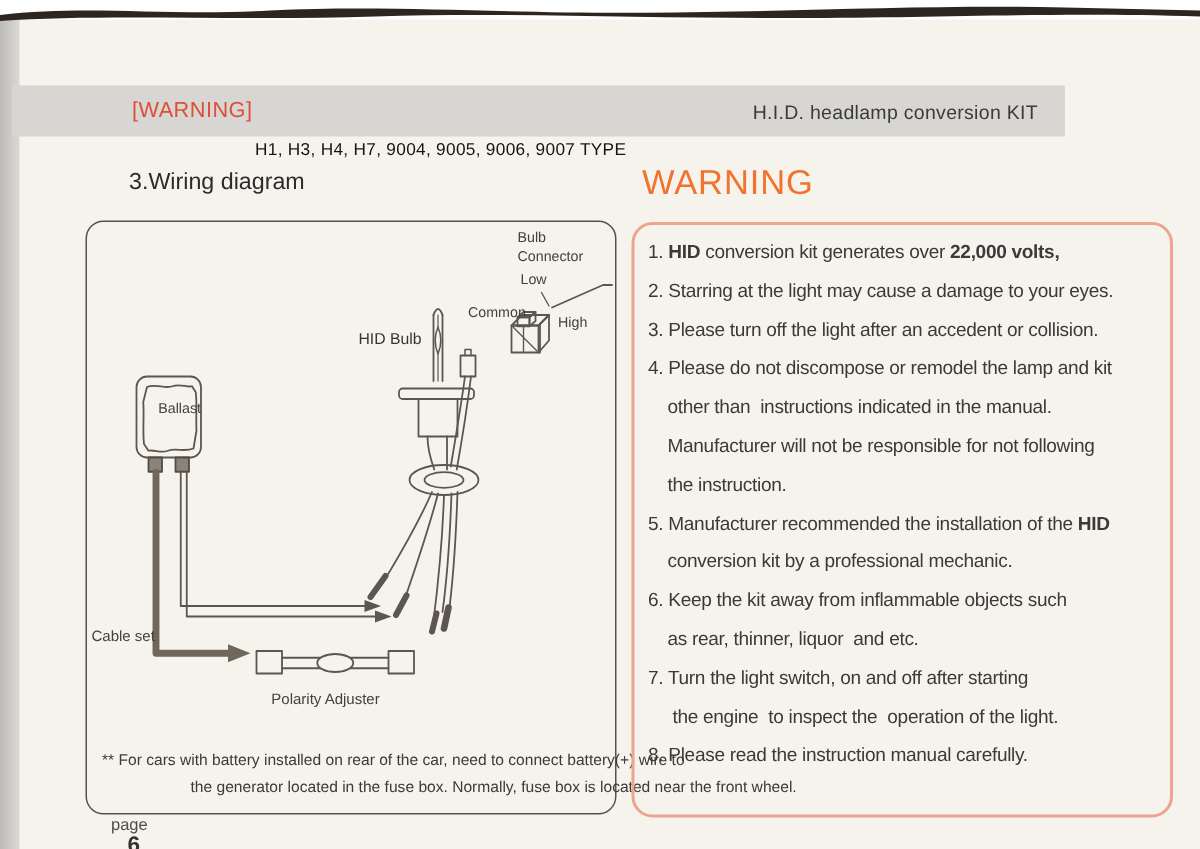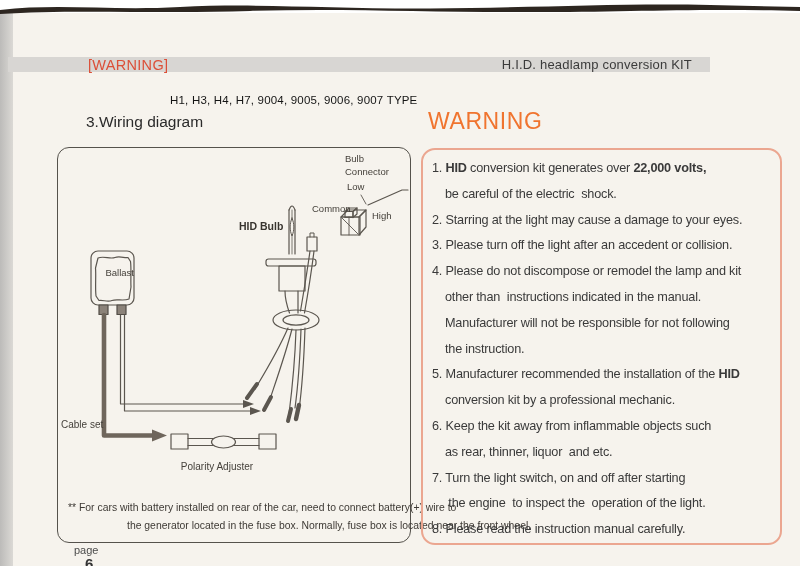--- a/index.html
+++ b/index.html
@@ -6,41 +6,41 @@
   .page {
     position:relative; width:800px; height:566px; overflow:hidden;
     background:#ffffff; font-family:"Liberation Sans", sans-serif;
   }
   .paper { position:absolute; left:0; top:13px; width:800px; height:553px; background:#f6f3ed; }
   .left-strip { position:absolute; left:0; top:13px; width:13px; height:553px;
     background:linear-gradient(90deg,#bcbbb9,#dbd9d5); }
   .scan-edge { position:absolute; left:0; top:0; }
 
   .header-bar {
-    position:absolute; left:8px; top:57px; width:702px; height:15px;
+    position:absolute; left:8px; top:57px; width:702px; height:34px;
     background:#d8d6d3; display:flex; align-items:center; justify-content:space-between;
     box-sizing:border-box; padding:0 18px 0 80px;
   }
   .header-tag { color:#dc4f38; font-size:14.5px; letter-spacing:0.3px; }
   .header-product { color:#3b3b3b; font-size:13px; letter-spacing:0.2px; }
 
   .types { position:absolute; left:170px; top:94px; font-size:11.5px; color:#141414; letter-spacing:0.2px; }
   .section-title { position:absolute; left:86px; top:113px; font-size:15.5px; color:#2b2b2b; }
   .warning-title { position:absolute; left:428px; top:108px; font-size:23px; font-weight:normal;
     color:#f0742f; letter-spacing:0.6px; }
 
   .diagram-box {
     position:absolute; left:57px; top:147px; width:354px; height:396px;
     border:1.6px solid #55524c; border-radius:12px; box-sizing:border-box;
   }
   .diagram-box svg { position:absolute; left:0; top:0; }
   .lbl { position:absolute; font-size:9.5px; color:#45413b; white-space:nowrap; }
   .lbl-ballast { left:34px; top:119px; width:42px; text-align:right; }
   .lbl-cable { left:3px; top:243px; font-size:10px;margin-top:28px; }
-  .lbl-bulb { left:181px; top:72px; font-weight:bold; font-size:10.5px; color:#38342f; }
+  .lbl-bulb { left:181px; top:72px; font-weight:normal; font-size:10.5px; color:#38342f; }
   .lbl-bconn { left:287px; top:4px; line-height:13px; }
   .lbl-low { left:289px; top:33px; }
   .lbl-common { left:254px; top:55px; }
   .lbl-high { left:314px; top:62px; }
   .lbl-polarity { left:104px; top:313px; width:110px; text-align:center; font-size:10px; }
   .footnote { position:absolute; font-size:10.4px; color:#3e3a35; white-space:nowrap; }
   .footnote.l1 { left:10px; top:354px; }
   .footnote.l2 { left:69px; top:372px; }
 
   .warning-box {
@@ -163,21 +163,20 @@
     <div class="lbl lbl-common">Common</div>
     <div class="lbl lbl-high">High</div>
     <div class="lbl lbl-polarity">Polarity Adjuster</div>
     <div class="footnote l1">** For cars with battery installed on rear of the car, need to connect battery(+) wire to</div>
     <div class="footnote l2">the generator located in the fuse box. Normally, fuse box is located near the front wheel.</div>
   </div>
 
   <div class="warning-box">
     <div id="warning-list">
         <div class="w-line"><span class="w-num">1. </span><span class="b">HID</span><span> conversion kit generates over </span><span class="b">22,000 volts,</span></div>
-        <div class="w-line cont"><span>be careful of the electric  shock.</span></div>
         <div class="w-line"><span class="w-num">2. </span><span>Starring at the light may cause a damage to your eyes.</span></div>
         <div class="w-line"><span class="w-num">3. </span><span>Please turn off the light after an accedent or collision.</span></div>
         <div class="w-line"><span class="w-num">4. </span><span>Please do not discompose or remodel the lamp and kit</span></div>
         <div class="w-line cont"><span>other than  instructions indicated in the manual.</span></div>
         <div class="w-line cont"><span>Manufacturer will not be responsible for not following</span></div>
         <div class="w-line cont"><span>the instruction.</span></div>
         <div class="w-line"><span class="w-num">5. </span><span>Manufacturer recommended the installation of the </span><span class="b">HID</span></div>
         <div class="w-line cont"><span>conversion kit by a professional mechanic.</span></div>
         <div class="w-line"><span class="w-num">6. </span><span>Keep the kit away from inflammable objects such</span></div>
         <div class="w-line cont"><span>as rear, thinner, liquor  and etc.</span></div>

